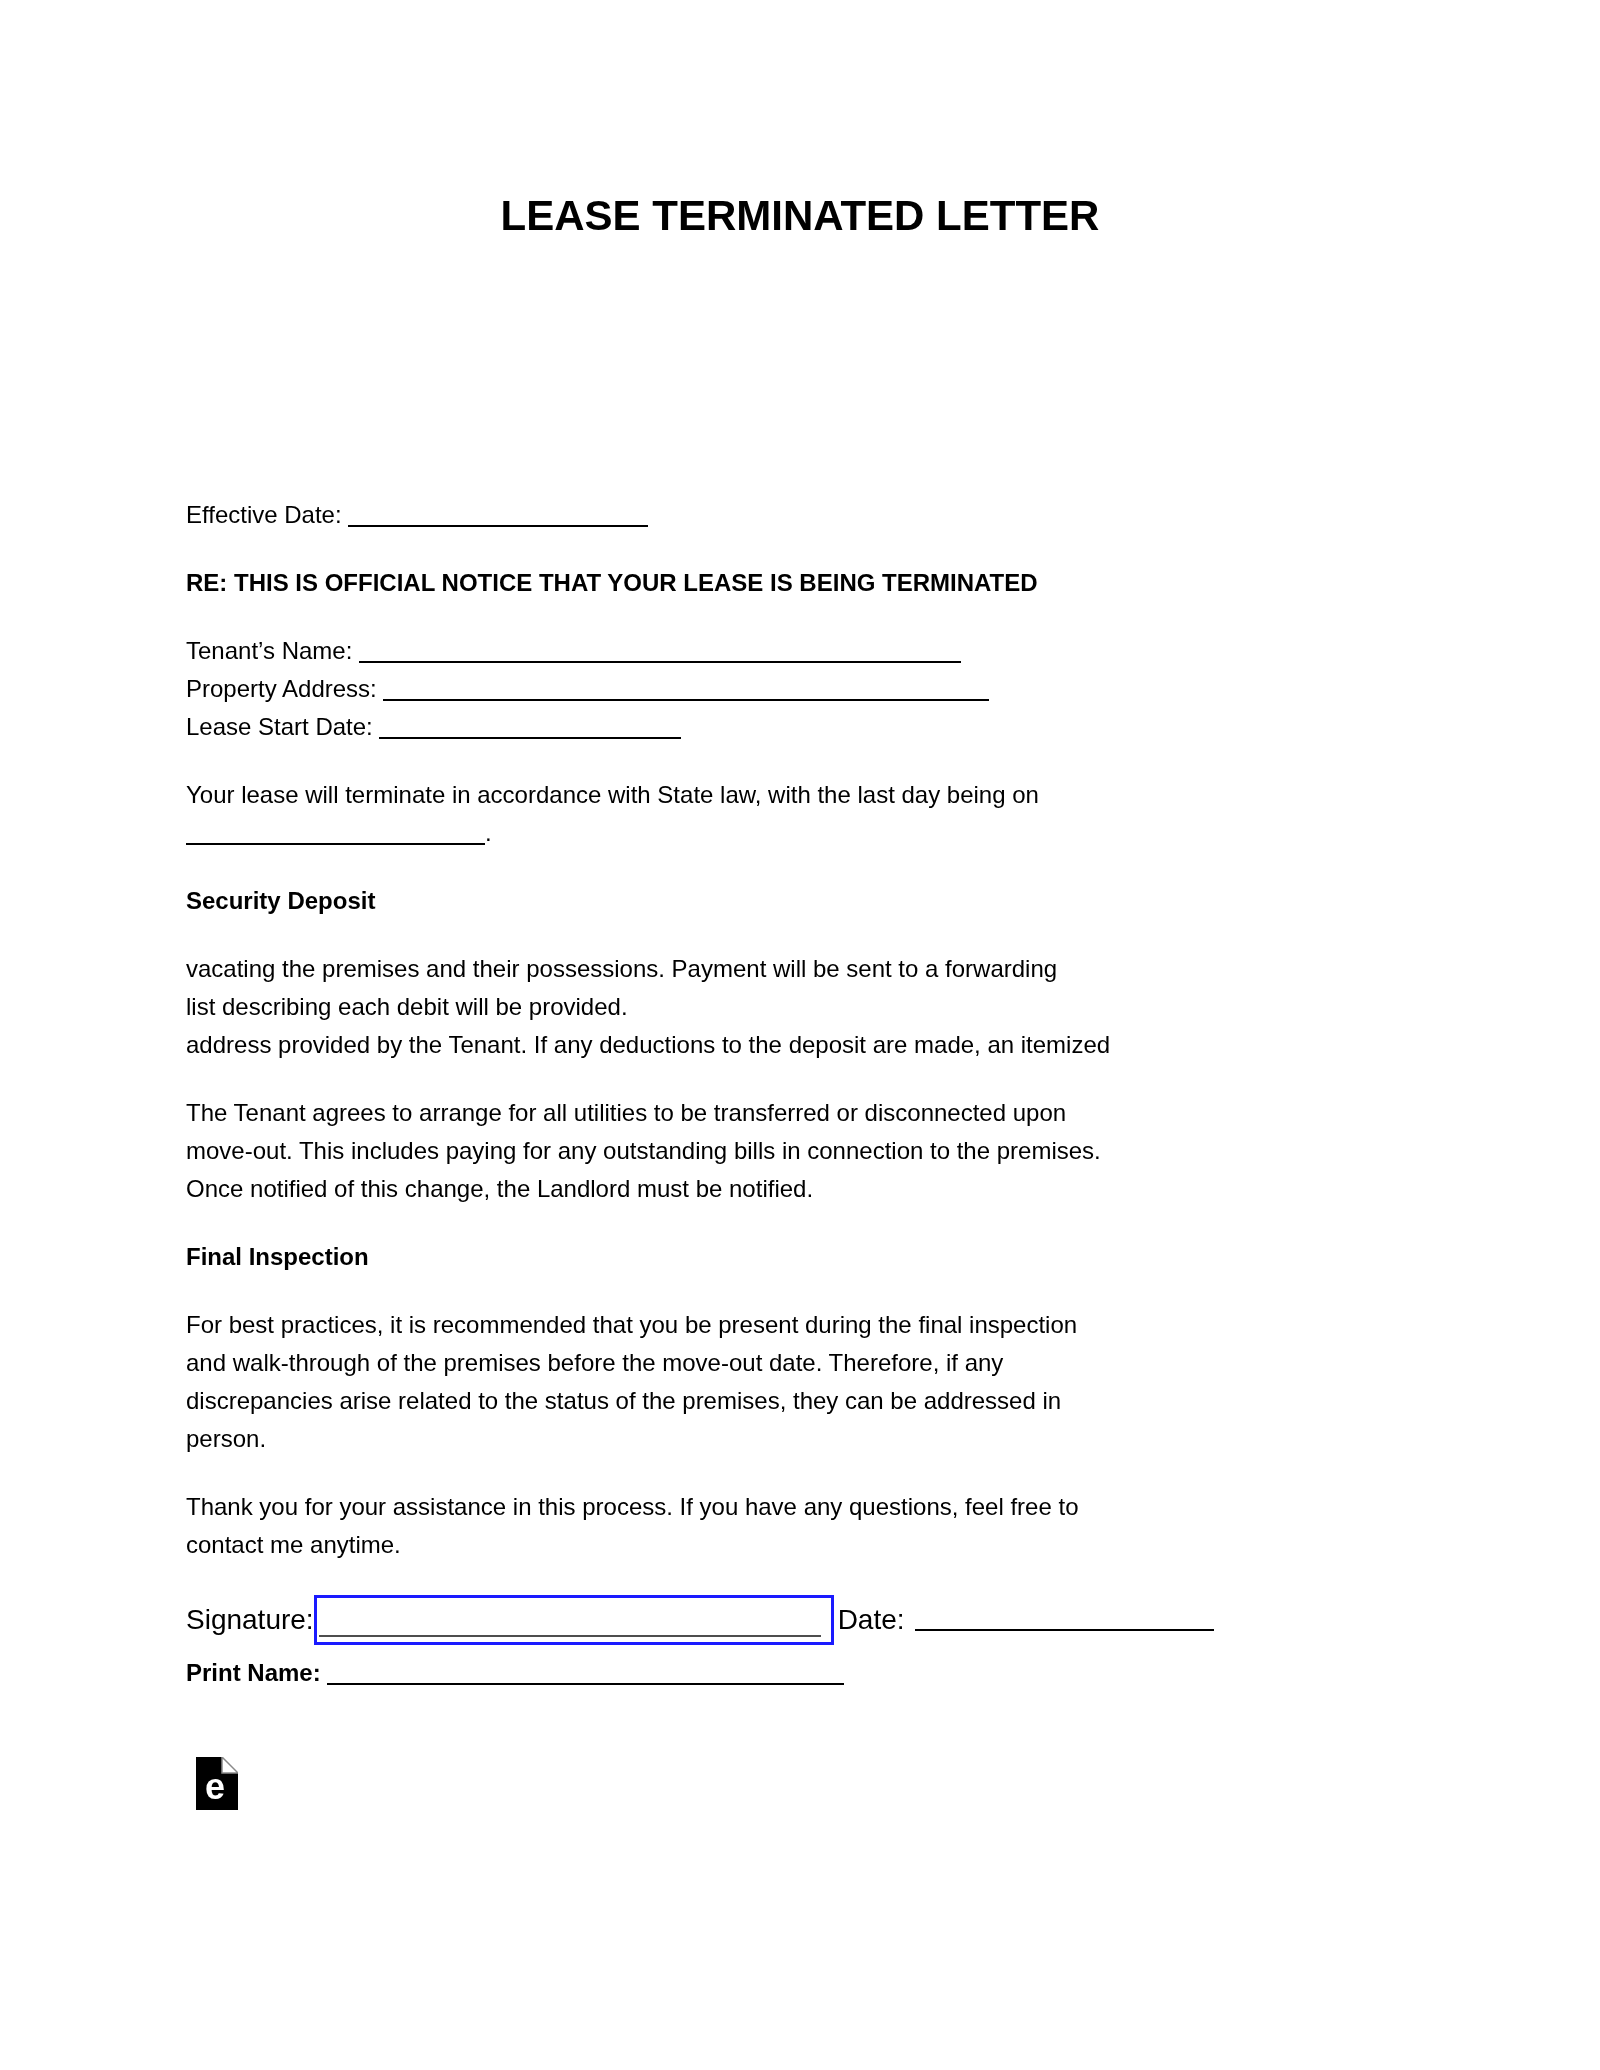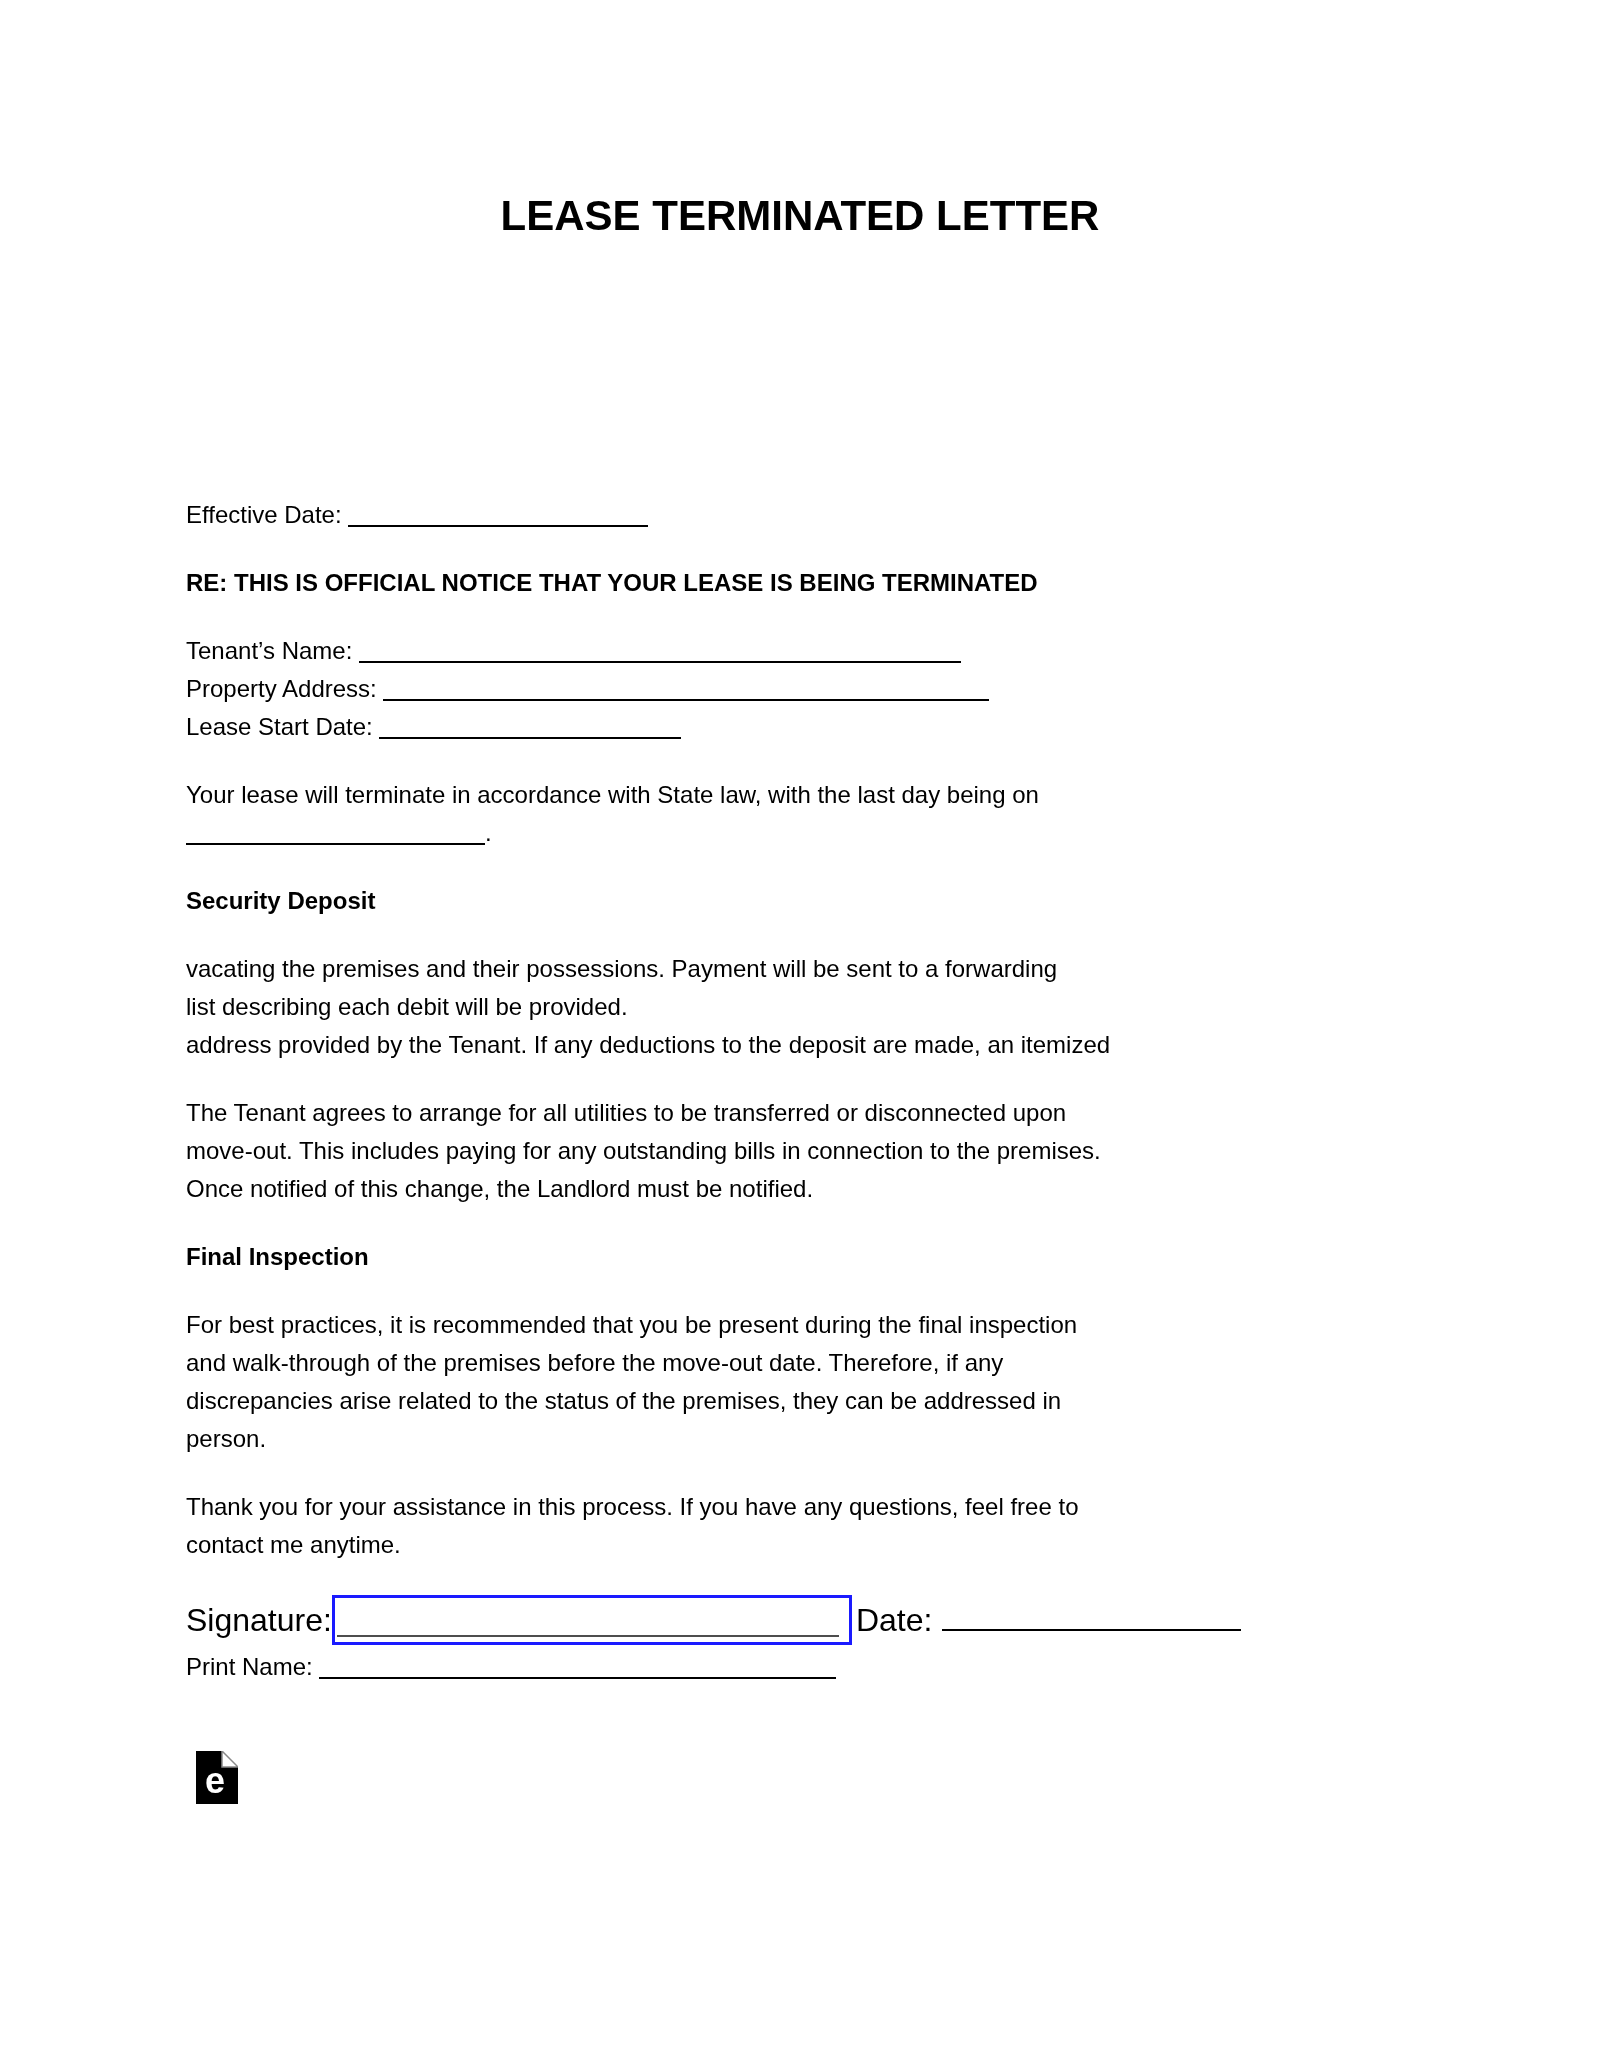--- a/index.html
+++ b/index.html
@@ -47,41 +47,41 @@
   .w300 { width: 300px; }
   .w602 { width: 602px; }
   .w606 { width: 606px; }
   .w302 { width: 302px; }
   .w299 { width: 299px; }
   .w517 { width: 517px; }
   .sig-row {
     display: flex;
     align-items: center;
     height: 52px;
-    font-size: 32px;
+    font-size: 28px;
     white-space: nowrap;
   }
   .sig-box {
     position: relative;
     box-sizing: border-box;
     width: 520px;
     height: 50px;
     border: 3px solid #1a1aff;
     background: #ffffff;
   }
   .sig-box-line {
     position: absolute;
     left: 2px;
     right: 10px;
     bottom: 5px;
     border-bottom: 2px solid #4d4d4d;
   }
   .date-label { margin-left: 4px; }
   .sig-row .blank { margin-left: 10px; }
-  .print-row { margin-top: 2px; }
+  .print-row { margin-top: 8px; font-weight: bold; }
   .logo {
     margin: 65px 0 0 10px;
     width: 42px;
     height: 53px;
     display: block;
   }
 </style>
 </head>
 <body>
 

